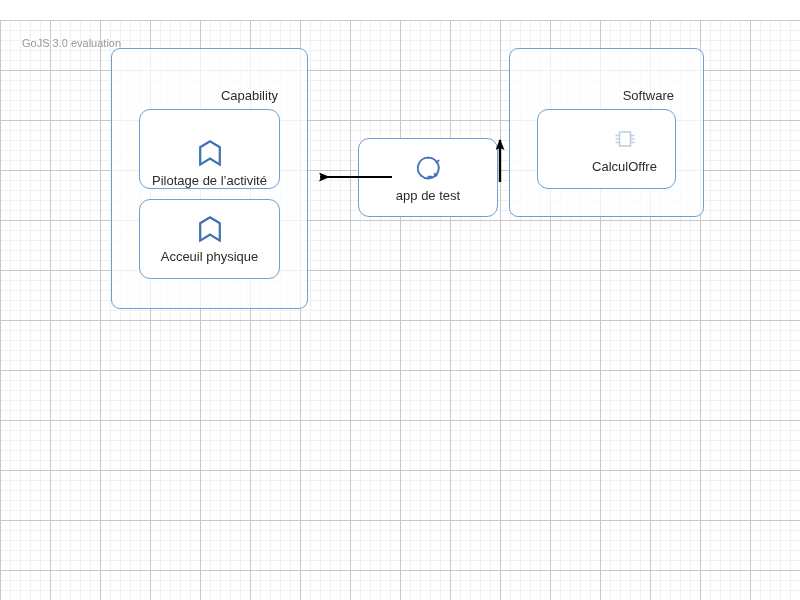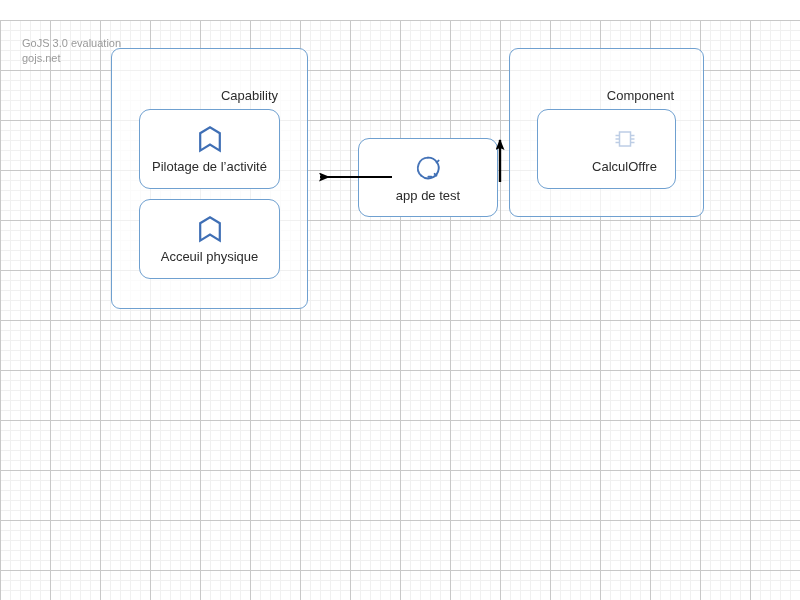--- a/index.html
+++ b/index.html
@@ -109,47 +109,46 @@
     pointer-events: none;
   }
 </style>
 </head>
 <body>
 
 <div id="diagram-canvas">
 
   <div id="watermark">
     <div>GoJS 3.0 evaluation</div>
-    <div>gojs.net</div>
   </div>
 
   <div class="group" style="left:111px; top:28px; width:197px; height:261px;">
     <div class="group-title">Capability</div>
   </div>
 
-  <div class="node" style="left:139px; top:89px; width:141px; height:80px;">
+  <div class="node" style="left:139px; top:89px; width:141px; height:80px;justify-content:flex-end;">
     <div class="node-icon">
       <svg width="26" height="28" viewBox="0 0 26 28" aria-hidden="true">
         <path d="M3.2 25.6 L3.2 8.2 L13 2.2 L22.8 8.2 L22.8 25.6 L13 19.6 Z" fill="none" stroke="#3f6fb5" stroke-width="2.2" stroke-linejoin="miter" stroke-linecap="butt"></path>
       </svg>
     </div>
     <div class="node-label">Pilotage de l’activité</div>
   </div>
 
   <div class="node" style="left:139px; top:179px; width:141px; height:80px;">
     <div class="node-icon">
       <svg width="26" height="28" viewBox="0 0 26 28" aria-hidden="true">
         <path d="M3.2 25.6 L3.2 8.2 L13 2.2 L22.8 8.2 L22.8 25.6 L13 19.6 Z" fill="none" stroke="#3f6fb5" stroke-width="2.2" stroke-linejoin="miter" stroke-linecap="butt"></path>
       </svg>
     </div>
     <div class="node-label">Acceuil physique</div>
   </div>
 
   <div class="group" style="left:509px; top:28px; width:195px; height:169px;">
-    <div class="group-title">Component</div>
+    <div class="group-title">Software</div>
   </div>
 
   <div class="node" style="left:537px; top:89px; width:139px; height:80px;padding-left:36px;">
     <div class="node-icon icon-faint">
       <svg width="26" height="26" viewBox="0 0 26 26" aria-hidden="true">
         <g fill="none" stroke="#3f6fb5" stroke-width="1.5">
           <rect x="7.5" y="6" width="11" height="14"></rect>
           <line x1="3.5" y1="9.5" x2="7.5" y2="9.5"></line>
           <line x1="3.5" y1="13" x2="7.5" y2="13"></line>
           <line x1="3.5" y1="16.5" x2="7.5" y2="16.5"></line>

